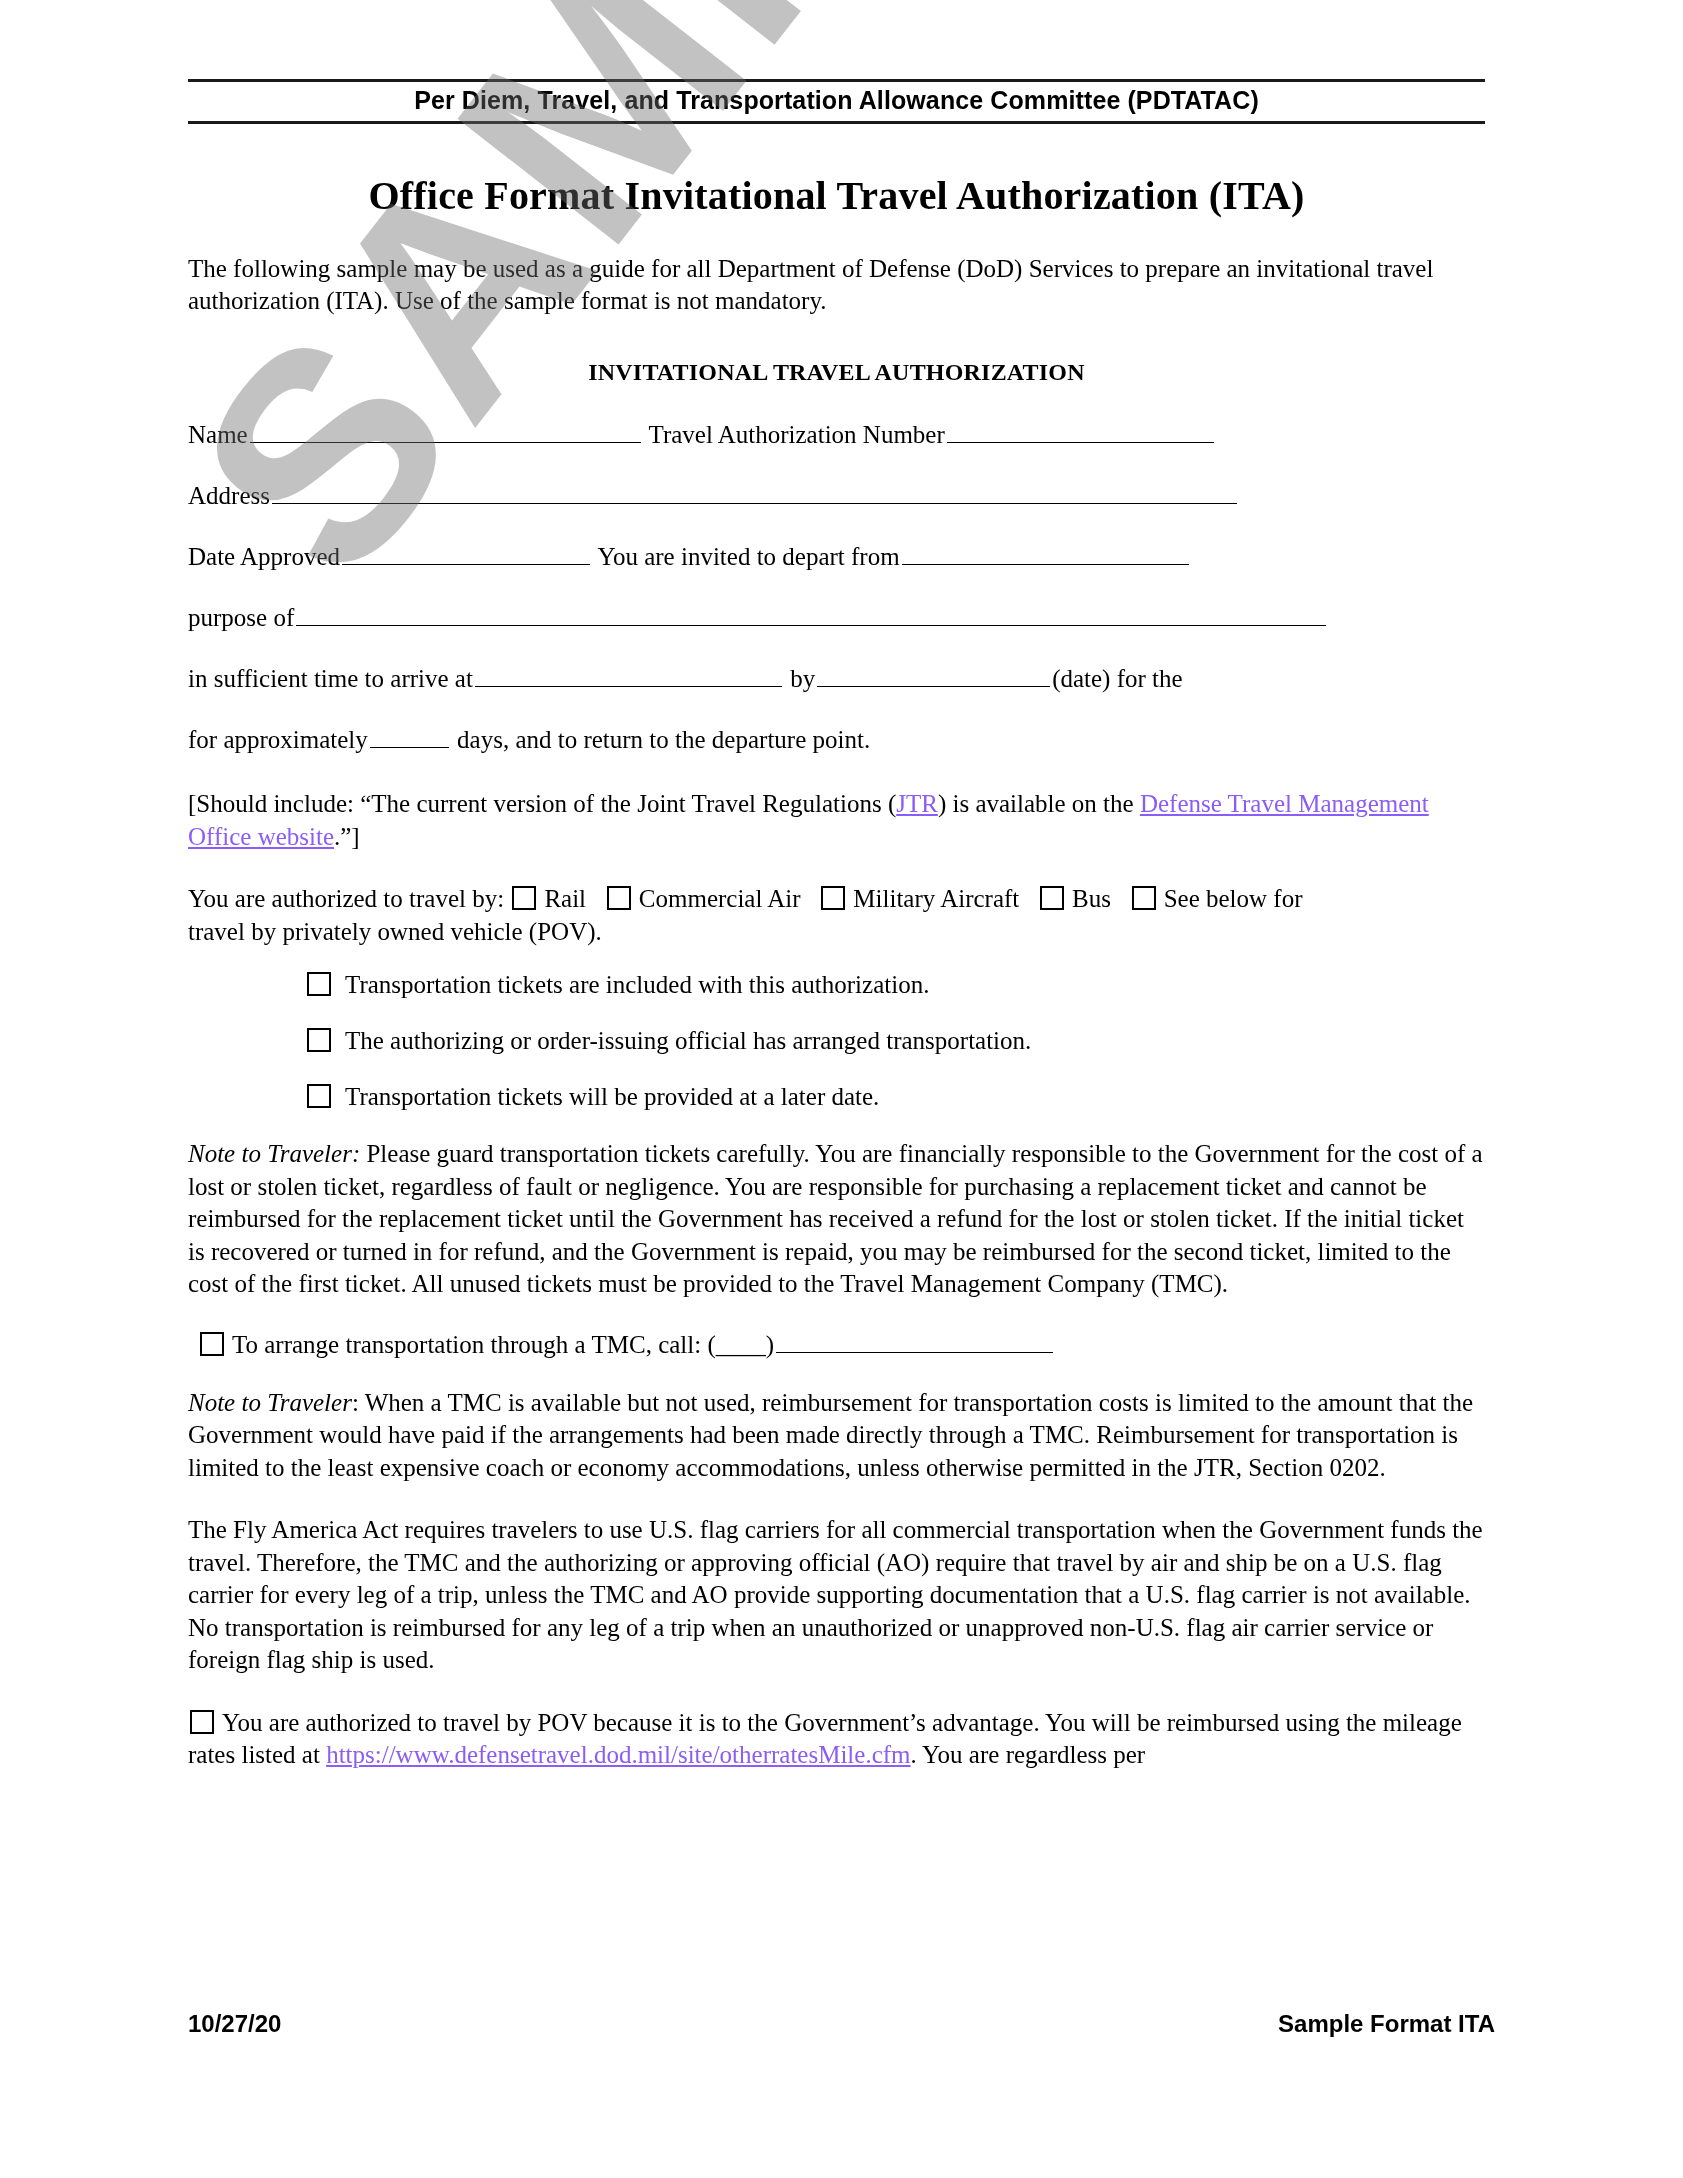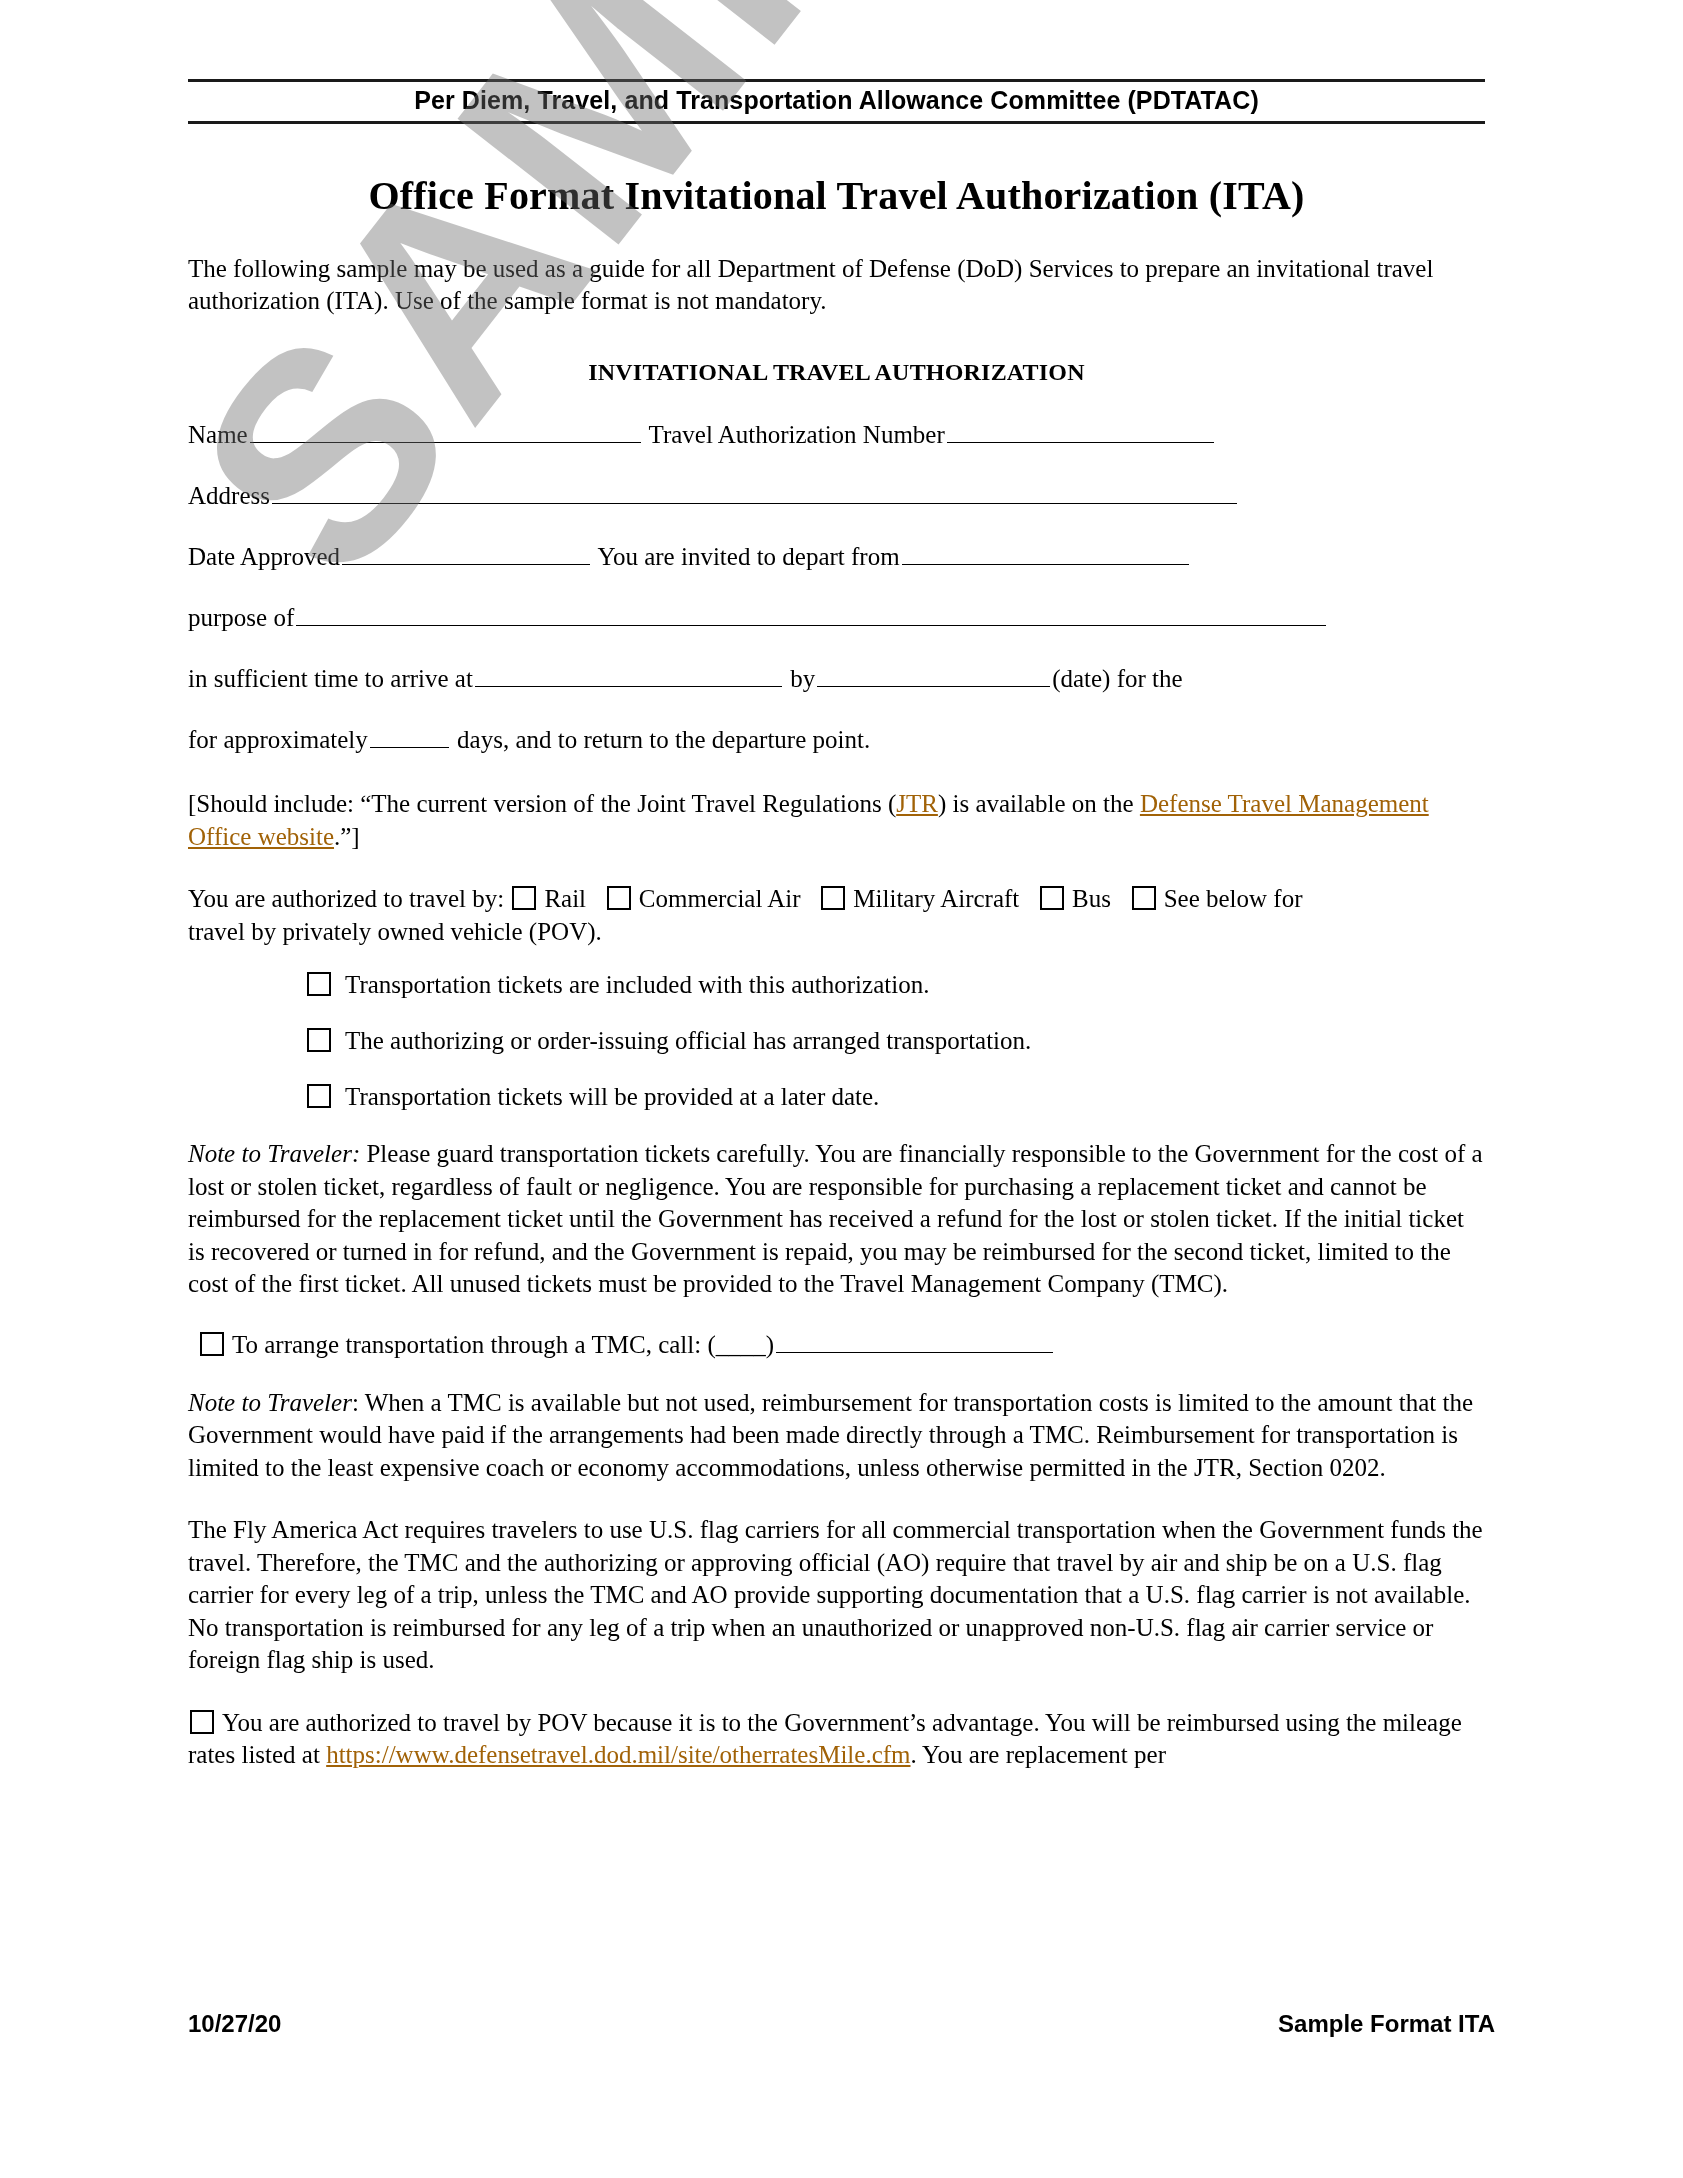--- a/index.html
+++ b/index.html
@@ -94,21 +94,21 @@
   .blank.b9 { width: 79px; }
   .blank.b10 { width: 277px; }
 
   p.body-text {
     font-size: 25px;
     line-height: 1.3;
     margin: 0 0 30px 0;
   }
 
   a.doclink {
-    color: #a16207;
+    color: #8b5cf6;
     text-decoration: underline;
   }
 
   
   .cbox {
     display: inline-block;
     width: 20px;
     height: 20px;
     border: 2.2px solid #000;
     vertical-align: -3px;
@@ -248,21 +248,21 @@
       <span class="cbox"></span><span>To arrange transportation through a TMC, call: (____)</span><span class="blank b10"></span>
     </p>
 
     <p class="body-text">
       <span class="note-lead">Note to Traveler</span><span>:  When a TMC is available but not used, reimbursement for transportation costs is limited to the amount that the Government would have paid if the arrangements had been made directly through a TMC.  Reimbursement for transportation is limited to the least expensive coach or economy accommodations, unless otherwise permitted in the JTR, Section 0202.</span>
     </p>
 
     <p class="body-text">The Fly America Act requires travelers to use U.S. flag carriers for all commercial transportation when the Government funds the travel.  Therefore, the TMC and the authorizing or approving official (AO) require that travel by air and ship be on a U.S. flag carrier for every leg of a trip, unless the TMC and AO provide supporting documentation that a U.S. flag carrier is not available.  No transportation is reimbursed for any leg of a trip when an unauthorized or unapproved non-U.S. flag air carrier service or foreign flag ship is used.</p>
 
     <p class="body-text">
-      <span class="cbox"></span><span>You are authorized to travel by POV because it is to the Government’s advantage.  You will be reimbursed using the mileage rates listed at </span><a class="doclink" href="#">https://www.defensetravel.dod.mil/site/otherratesMile.cfm</a><span>. You are replacement per</span>
+      <span class="cbox"></span><span>You are authorized to travel by POV because it is to the Government’s advantage.  You will be reimbursed using the mileage rates listed at </span><a class="doclink" href="#">https://www.defensetravel.dod.mil/site/otherratesMile.cfm</a><span>. You are regardless per</span>
     </p>
 
   </div>
 
   <div class="watermark">
     <span>SAMPLE</span>
   </div>
 
   <div class="footer">
     <span>10/27/20</span>

